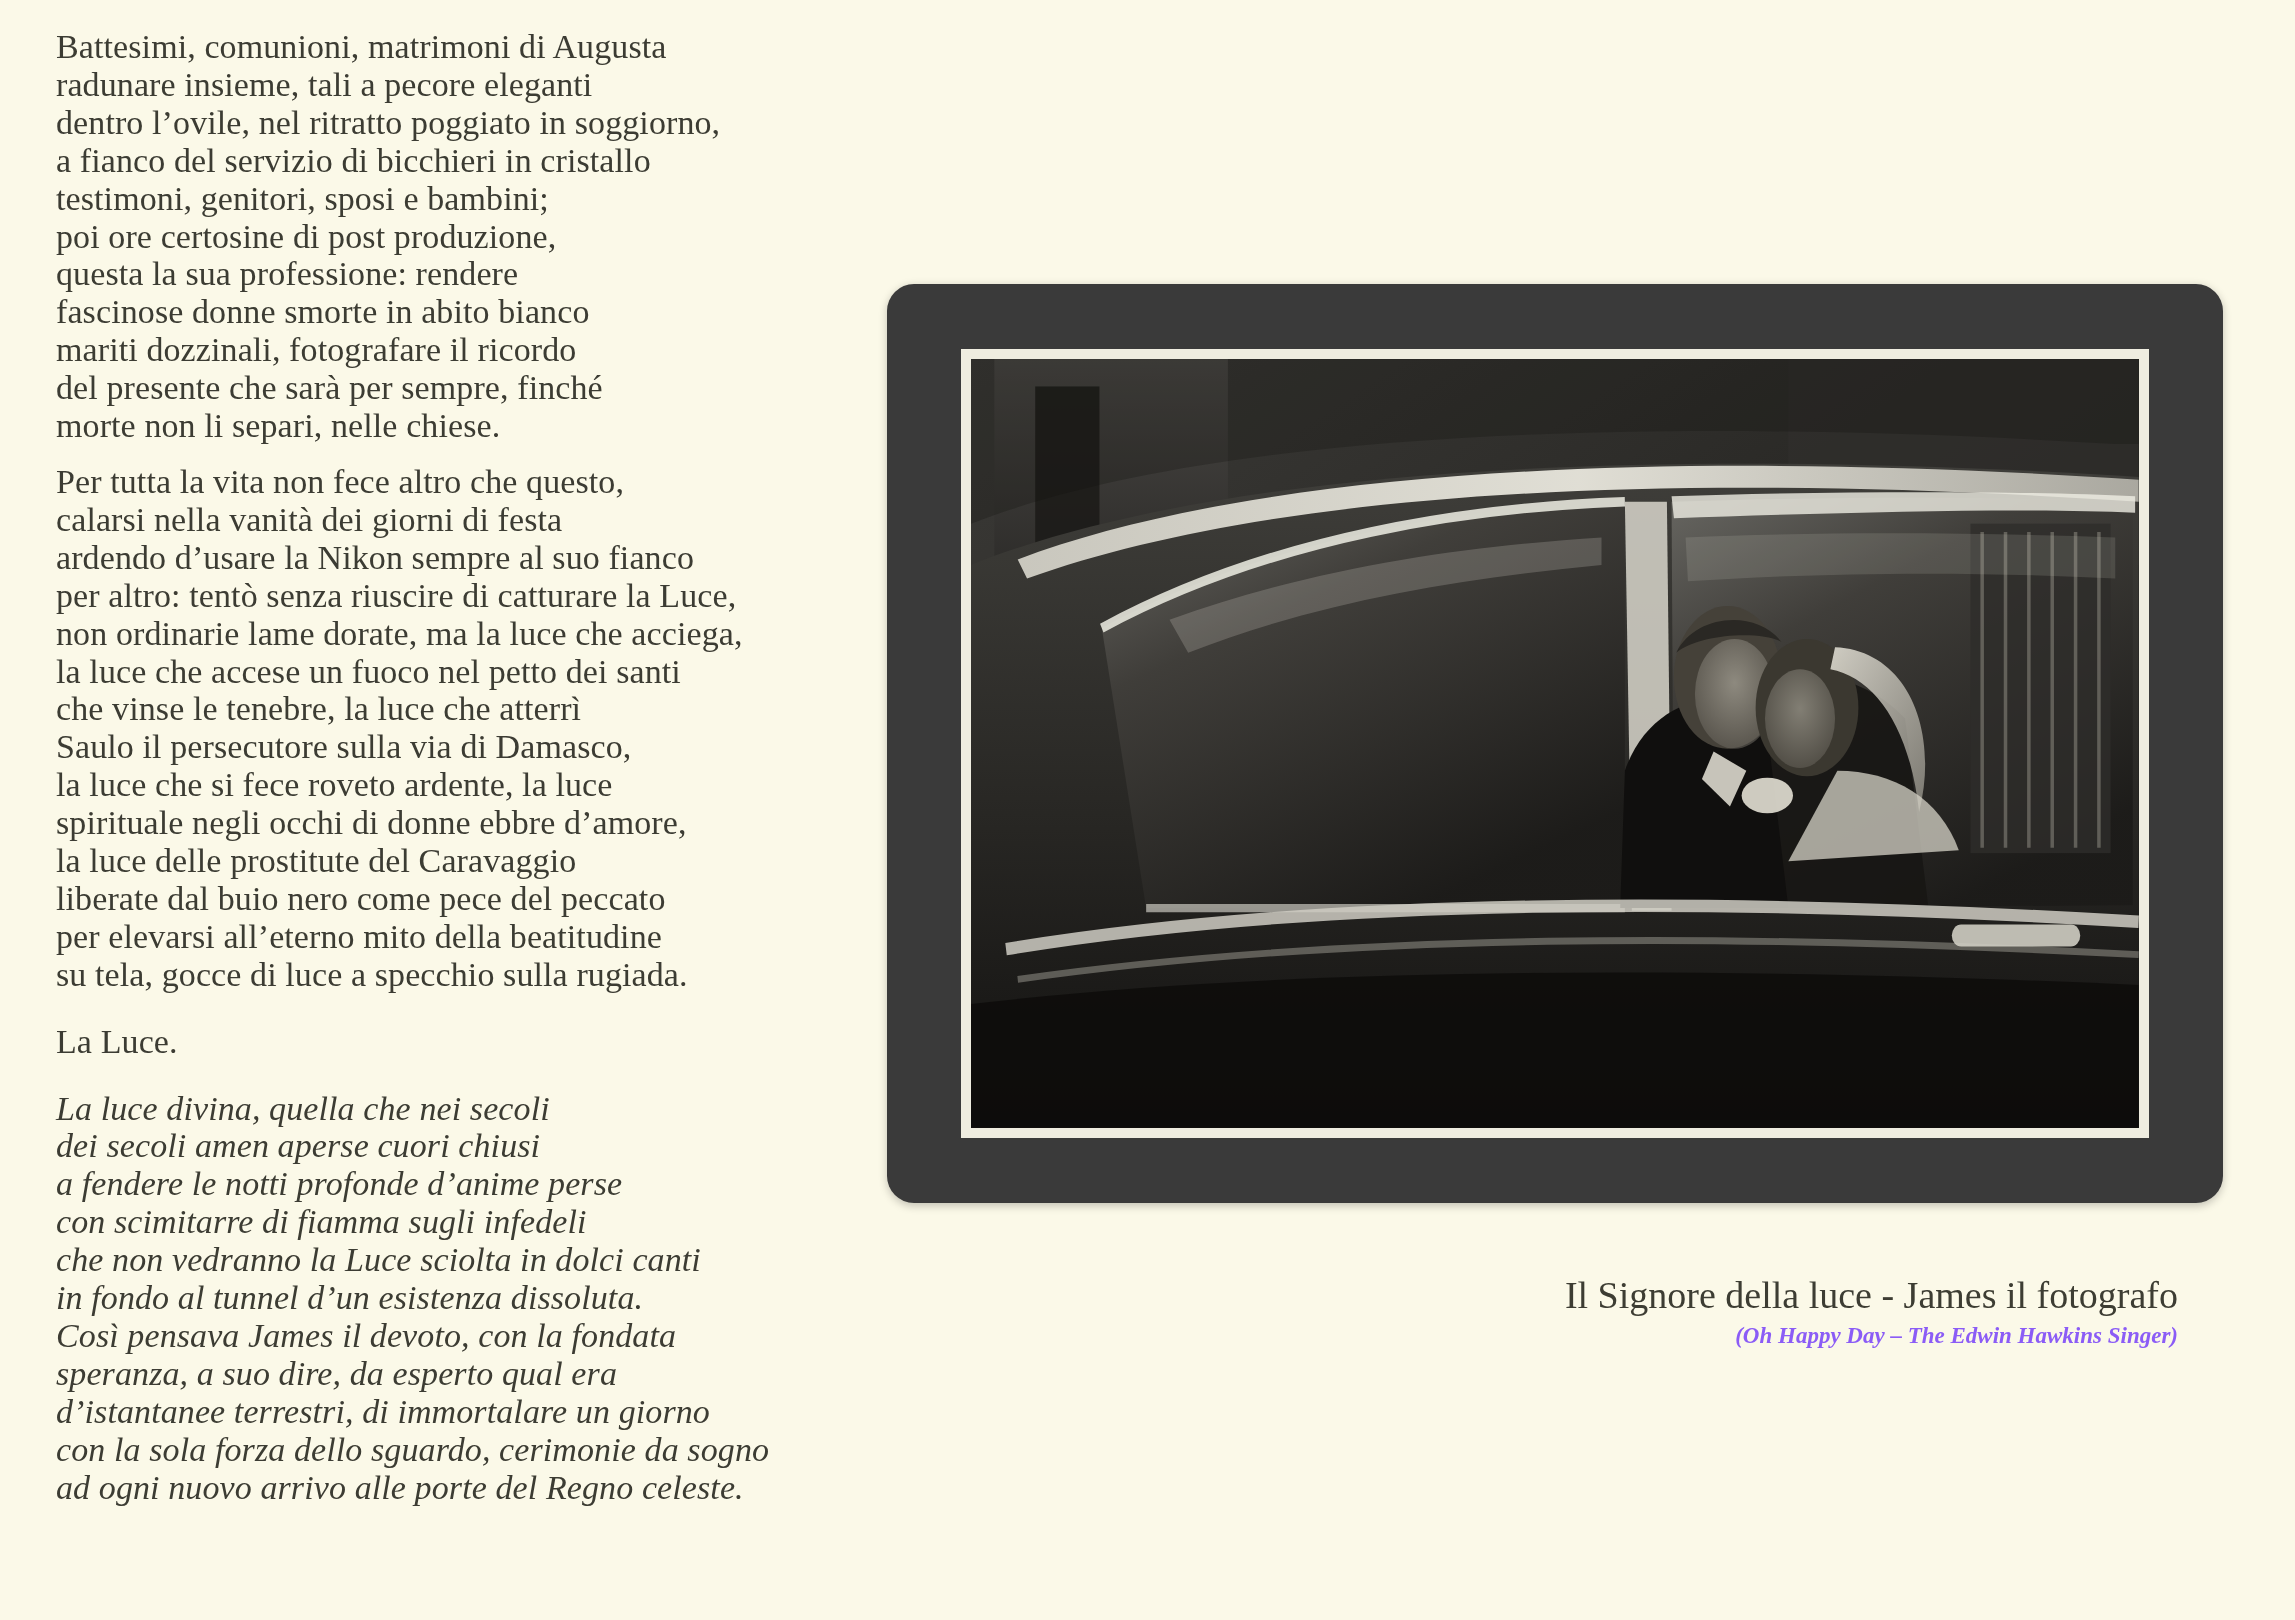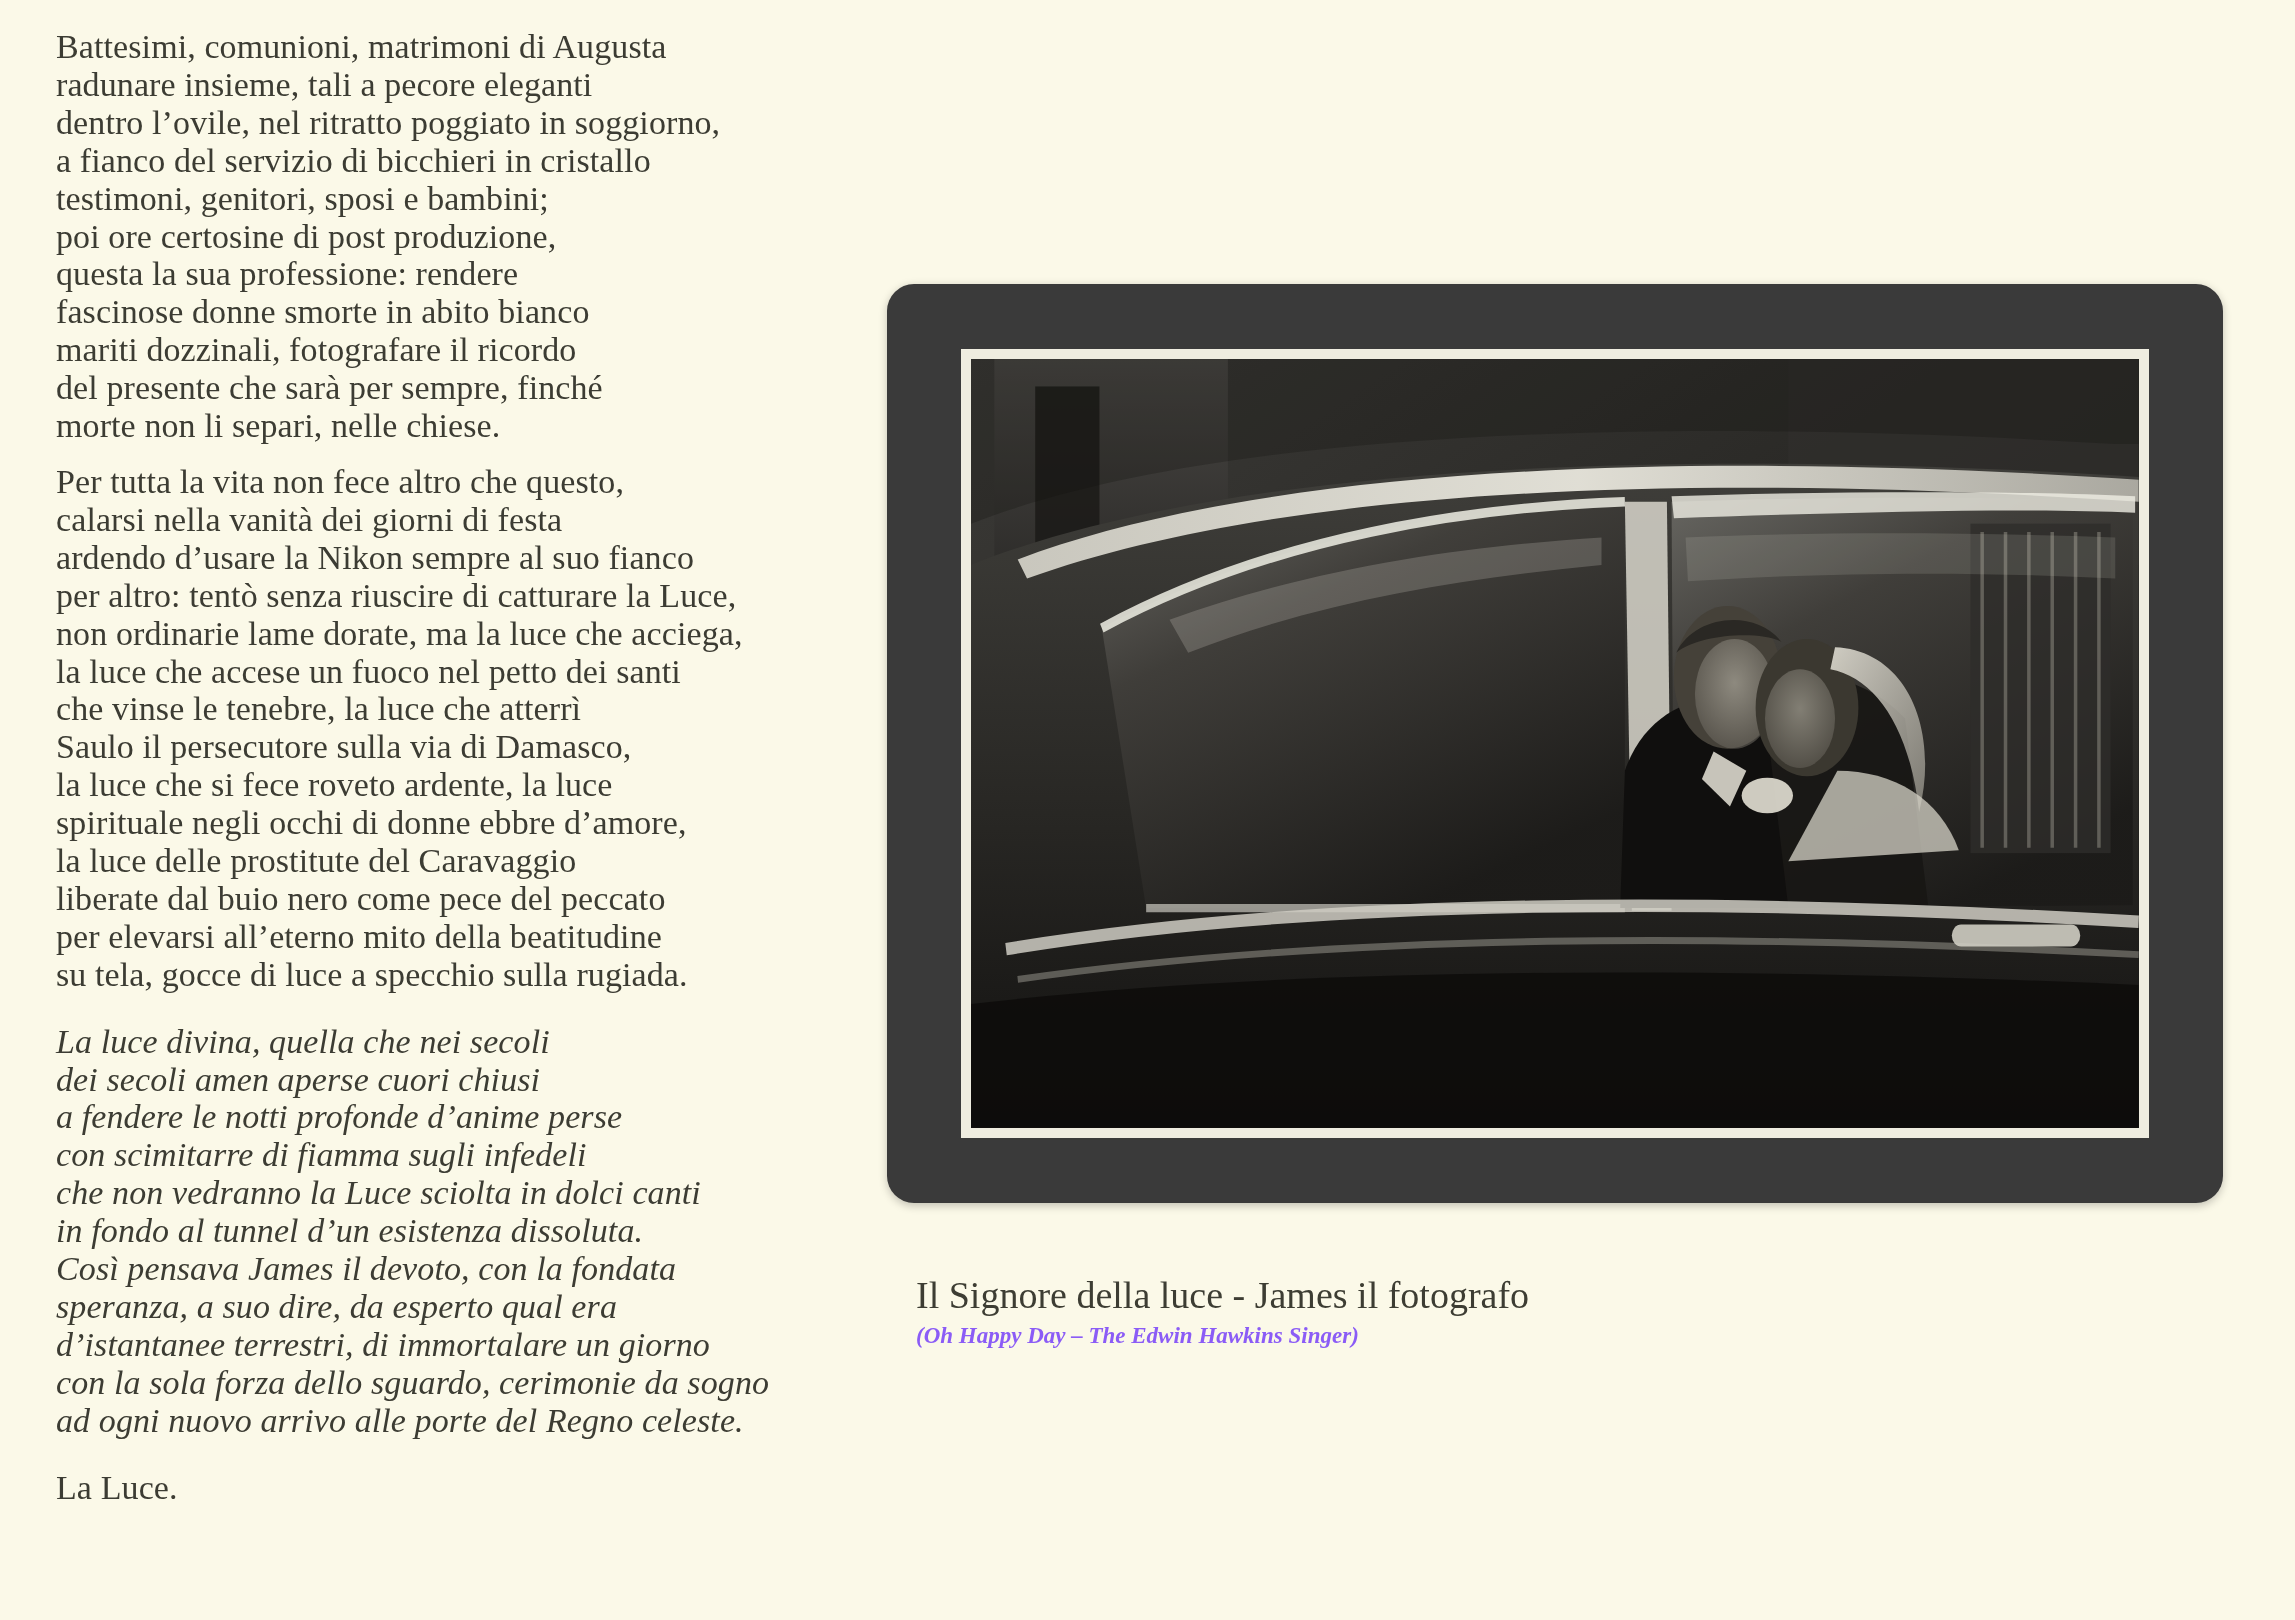--- a/index.html
+++ b/index.html
@@ -79,24 +79,24 @@
     right: 10.2px;
     bottom: 10.2px;
     background: #1a1a18;
     overflow: hidden;
   }
   .photo svg { display: block; width: 100%; height: 100%; }
 
   
   .caption {
     position: absolute;
-    left: 916px;
+    left: 842px;
     top: 1275px;
     width: 1336px;
-    text-align: left;
+    text-align: right;
   }
   .caption-title {
     font-size: 38px;
     color: #3d3d33;
     line-height: 1.1;
   }
   .caption-sub {
     font-size: 23px;
     font-style: italic;
     font-weight: bold;
@@ -129,32 +129,32 @@
 non ordinarie lame dorate, ma la luce che acciega,
 la luce che accese un fuoco nel petto dei santi
 che vinse le tenebre, la luce che atterrì
 Saulo il persecutore sulla via di Damasco,
 la luce che si fece roveto ardente, la luce
 spirituale negli occhi di donne ebbre d’amore,
 la luce delle prostitute del Caravaggio
 liberate dal buio nero come pece del peccato
 per elevarsi all’eterno mito della beatitudine
 su tela, gocce di luce a specchio sulla rugiada.</p>
+    <p class="stanza single">La Luce.</p>
     <p class="stanza italic">La luce divina, quella che nei secoli
 dei secoli amen aperse cuori chiusi
 a fendere le notti profonde d’anime perse
 con scimitarre di fiamma sugli infedeli
 che non vedranno la Luce sciolta in dolci canti
 in fondo al tunnel d’un esistenza dissoluta.
 Così pensava James il devoto, con la fondata
 speranza, a suo dire, da esperto qual era
 d’istantanee terrestri, di immortalare un giorno
 con la sola forza dello sguardo, cerimonie da sogno
 ad ogni nuovo arrivo alle porte del Regno celeste.</p>
-    <p class="stanza single">La Luce.</p>
   </div>
 
   <div class="photo-wrap">
     <div class="frame-outer"></div>
     <div class="frame-mat">
       <div class="photo">
         <svg viewBox="0 0 1000 560" preserveAspectRatio="none">
           <defs>
             <linearGradient id="bgGrad" x1="0" y1="0" x2="1" y2="1">
               <stop offset="0%" stop-color="#3b3a37"></stop>

